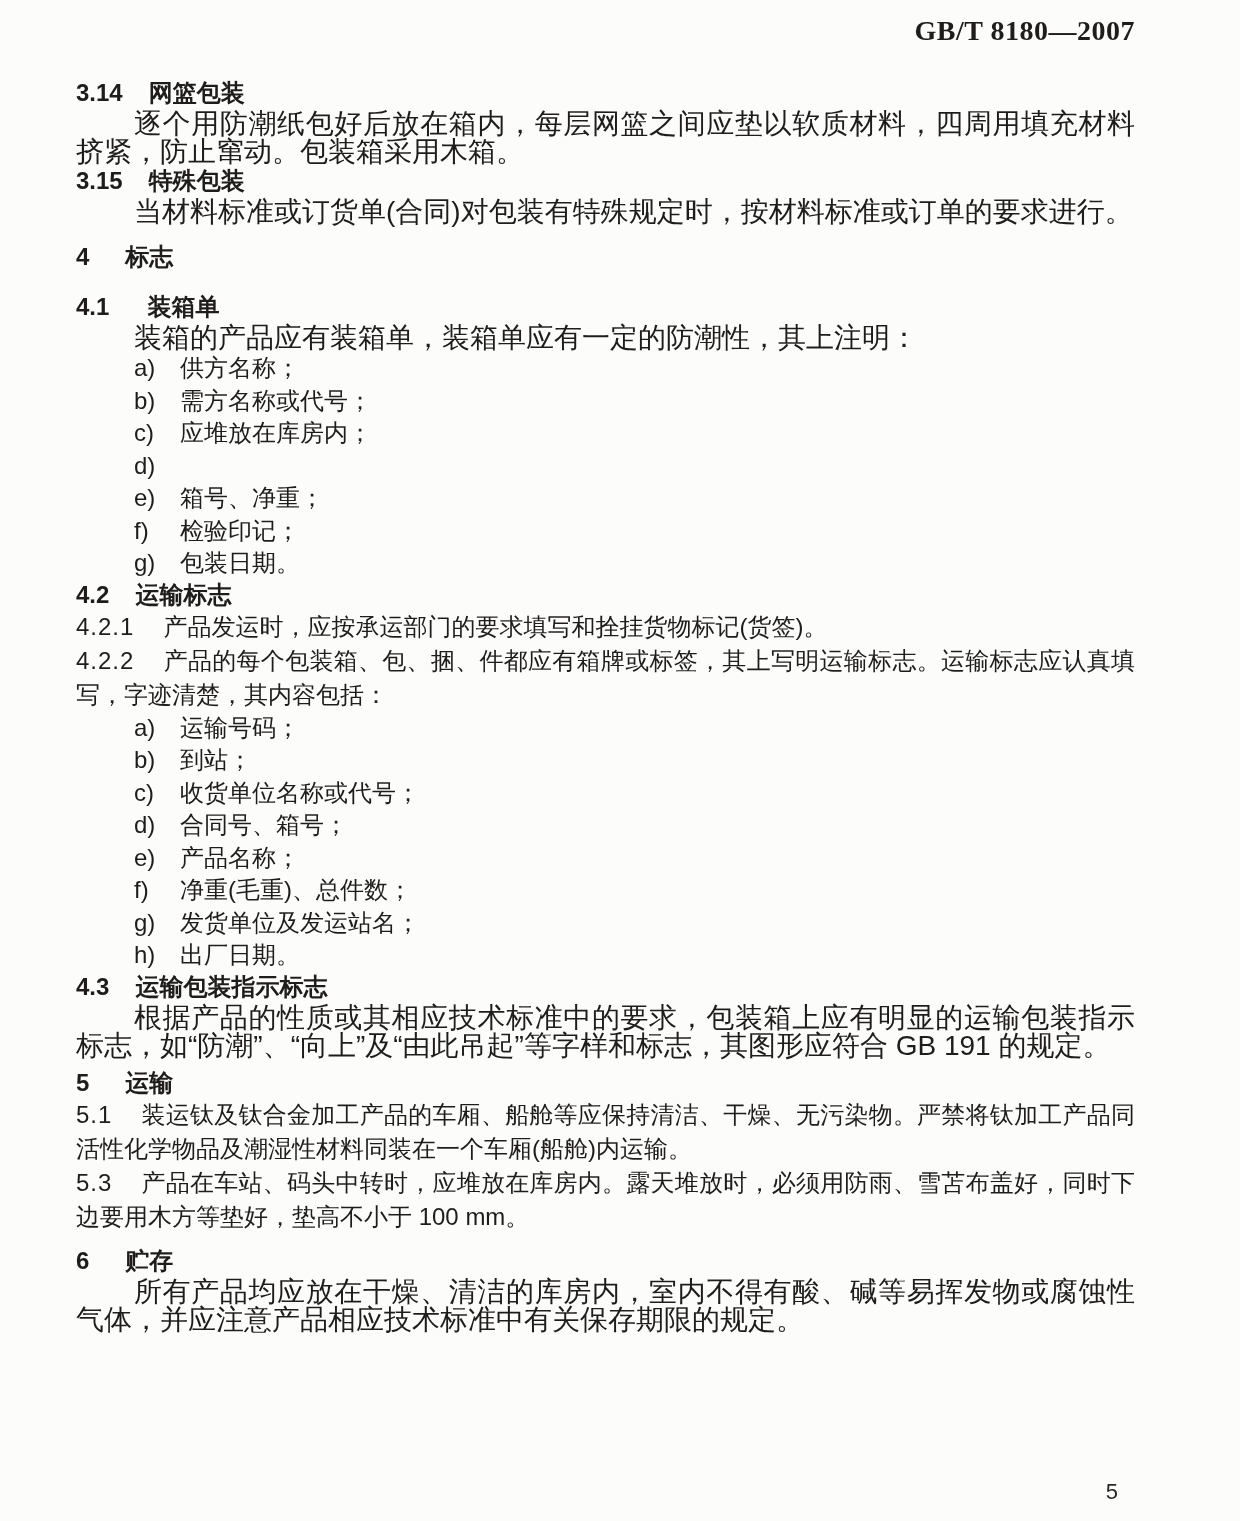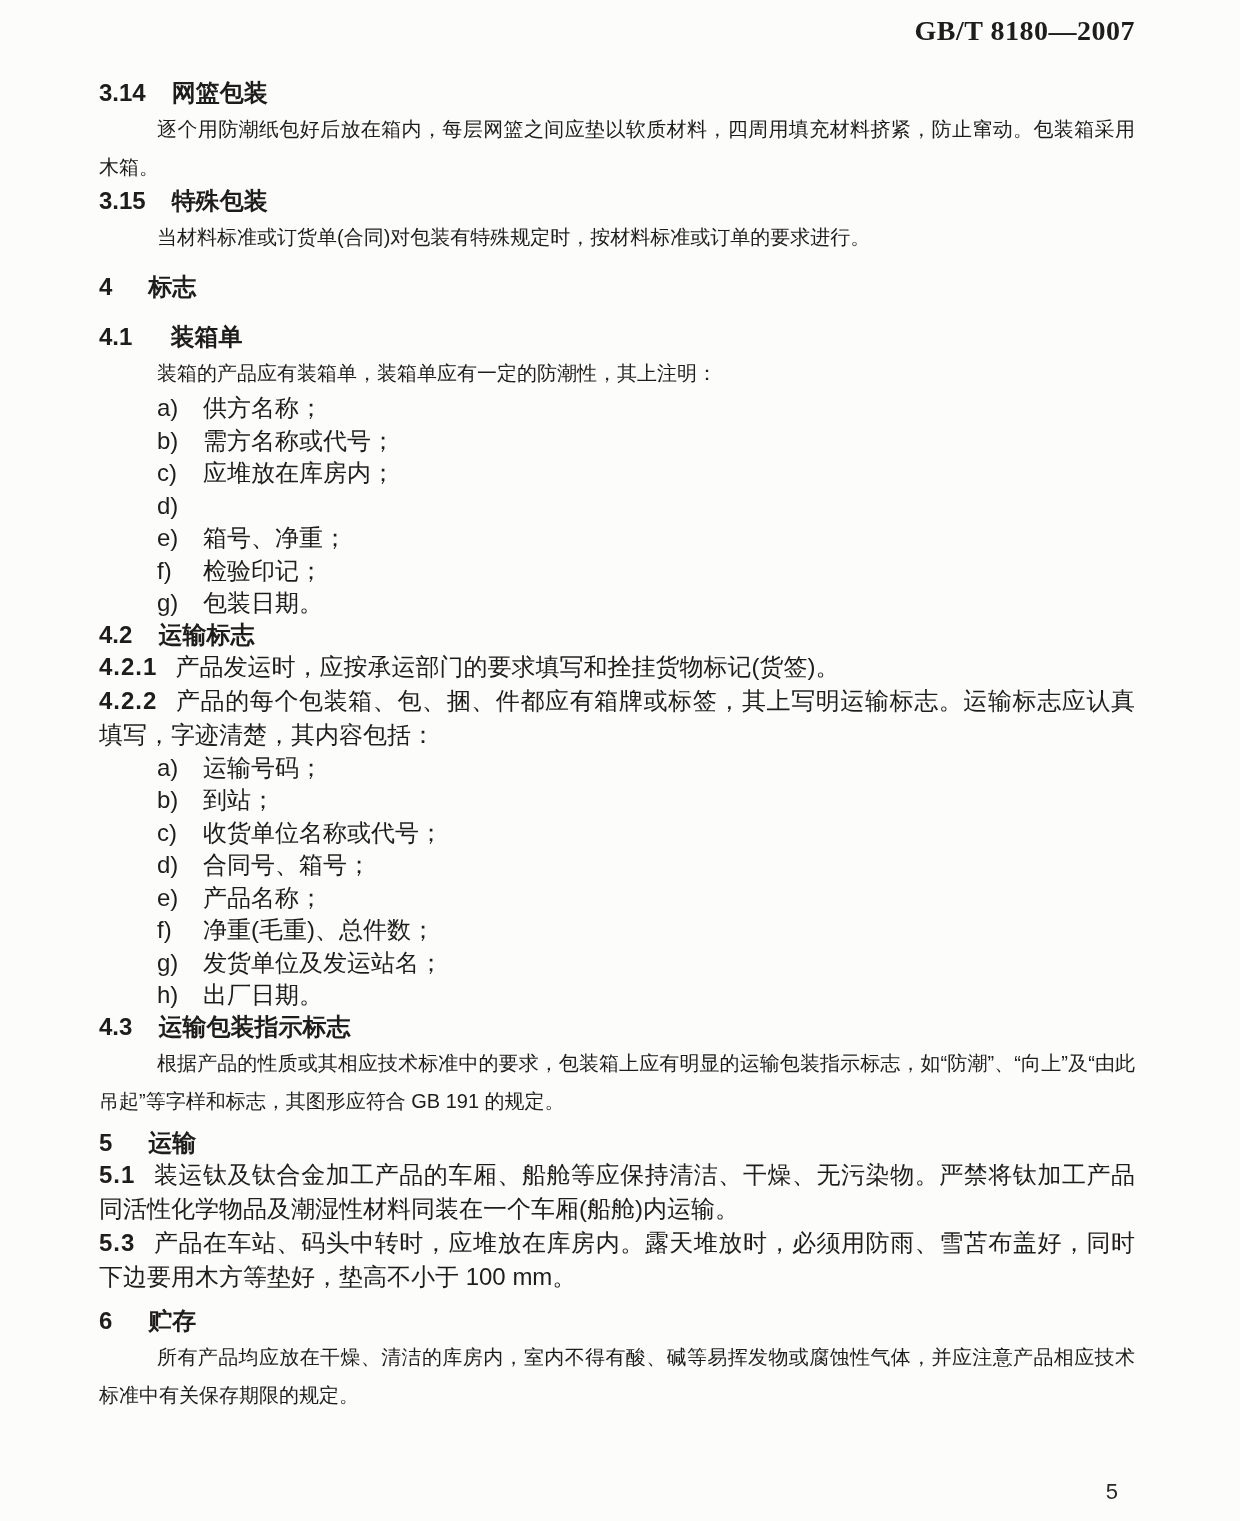--- a/index.html
+++ b/index.html
@@ -6,21 +6,21 @@
   body {
     width: 1240px; height: 1521px;
     background: #fbfbfa;
     font-family: "Liberation Sans", sans-serif;
     color: #1f1d1c;
   }
   .page {
     position: relative;
     width: 1240px; height: 1521px;
     box-sizing: border-box;
-    padding: 16px 105px 0 99px;
+    padding: 16px 105px 0 76px;
     overflow: hidden;
     background: #fcfcfb;
   }
   .doc-code {
     text-align: right;
     font-family: "Liberation Serif", serif;
     font-weight: 700;
     font-size: 28px;
     line-height: 30px;
     letter-spacing: 0.5px;
@@ -32,32 +32,32 @@
     font-size: 24px;
     line-height: 30px;
   }
   .sec-h .h-num { margin-right: 26px; font-weight: 700; }
   .chapter-h { margin-top: 16px; }
   .chapter-h .h-num { margin-right: 36px; }
   .h-314 { margin-top: 32px; }
   .h-41  { margin-top: 20px; gap: 12px; }
   p.body-p {
     margin: 2px 0 0 0;
-    font-size: 20px;
-    line-height: 38px;
+    font-size: 28px;
+    line-height: 28px;
     text-indent: 58px;
     text-align: justify;
   }
   p.clause-p {
     margin: 0;
     font-size: 24px;
     line-height: 34px;
     text-align: justify;
   }
-  .clause-num { font-weight: 700; margin-right: 18px; letter-spacing: 1px; }
+  .clause-num { font-weight: 400; margin-right: 29px; letter-spacing: 1px; }
   ul.abc-list { list-style: none; margin: 0; padding: 0 0 0 58px; }
   ul.abc-list li {
     display: flex;
     font-size: 24px;
     line-height: 32.5px;
   }
   ul.abc-list .marker { width: 46px; flex: 0 0 46px; }
   .m5 { margin-top: 8px; }
   .m6 { margin-top: 12px; }
   .p6 { margin-top: 16px; }

